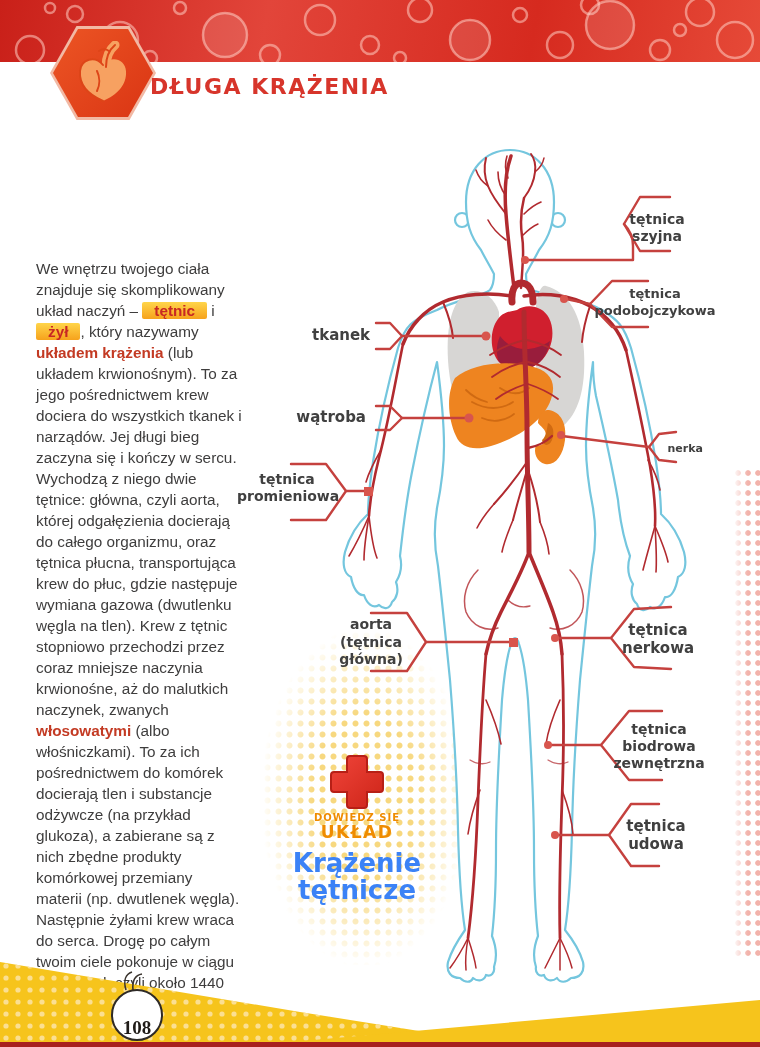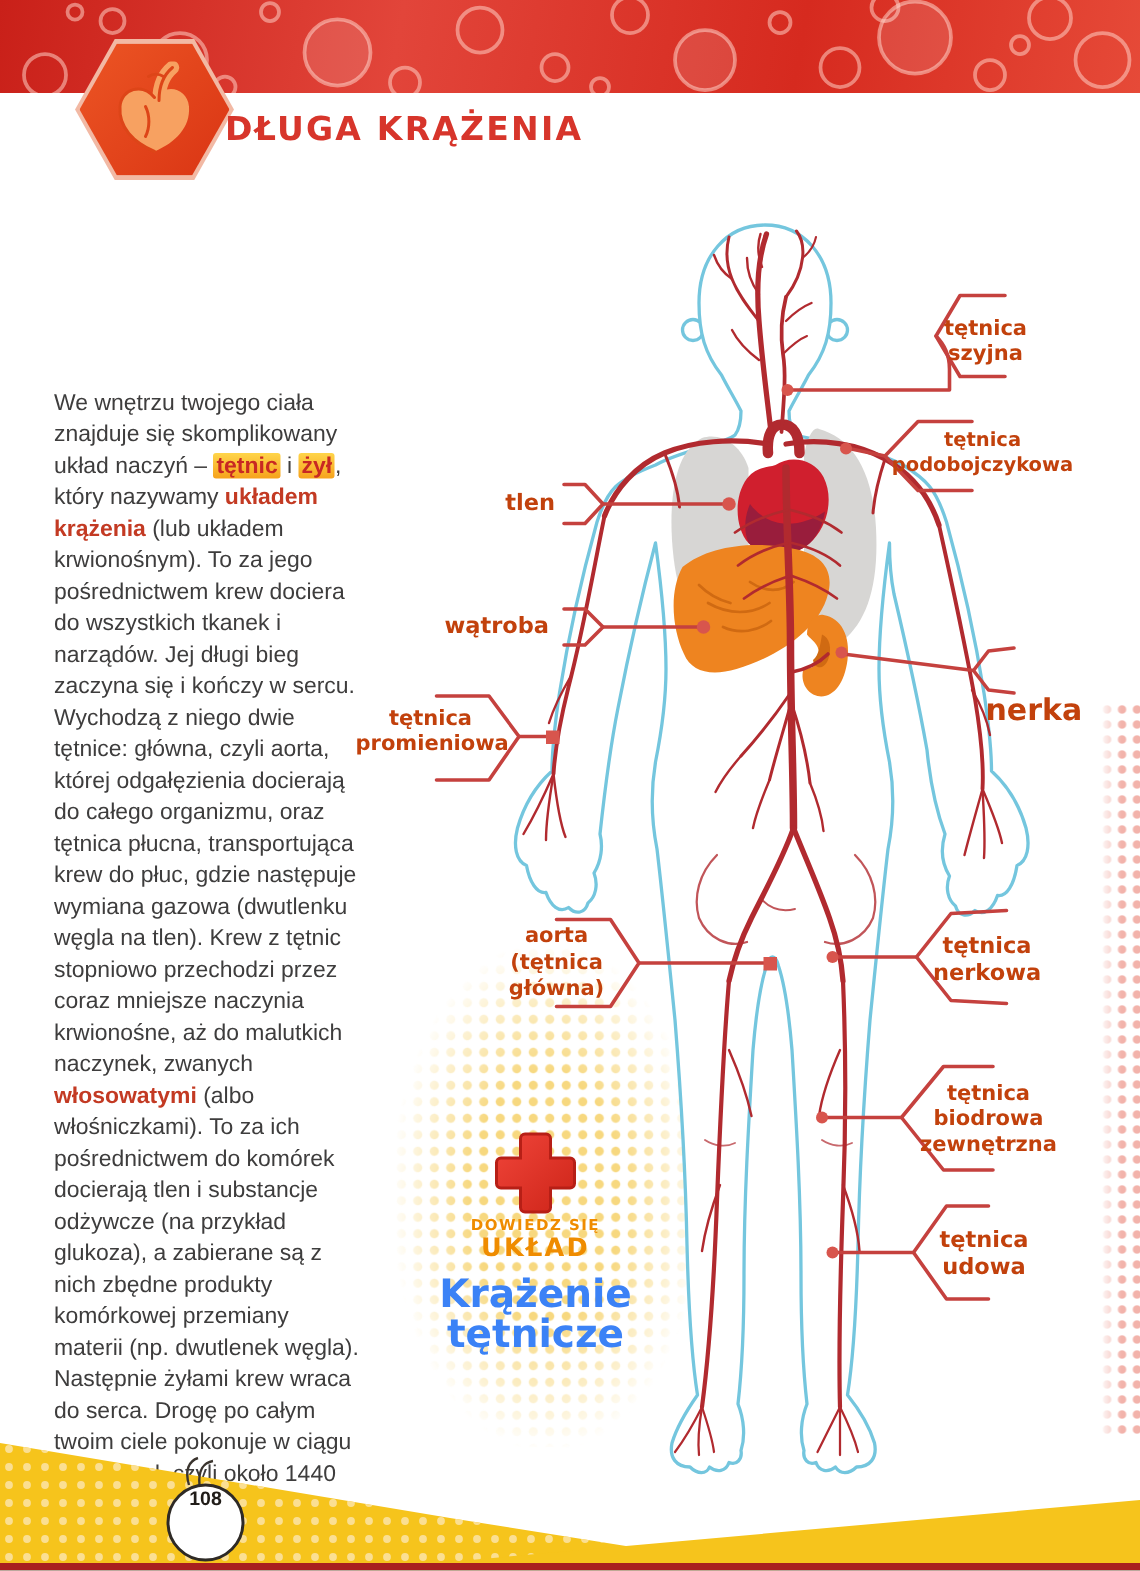--- a/index.html
+++ b/index.html
@@ -17,25 +17,25 @@
         background:linear-gradient(135deg,#ec5524,#da3514);
         clip-path:polygon(25% 0,75% 0,100% 50%,75% 100%,25% 100%,0 50%);
         display:flex;align-items:center;justify-content:center;}
   
   .art-title{position:absolute;left:52px;top:140px;width:230px;
         font-family:"DejaVu Sans",sans-serif;font-weight:800;font-size:38px;line-height:45px;
         letter-spacing:1px;color:#e6511d;white-space:pre-line;}
   .art-par{position:absolute;left:36px;top:258px;width:206px;
         font-size:15.3px;line-height:21px;color:#3e3d3d;}
   .seg-highlight{color:#c82823;font-weight:700;
-        background:linear-gradient(180deg,#ffd54a,#f6a21c);padding:0 2px;border-radius:2px;}
+        background:linear-gradient(180deg,#ffd54a,#f6a21c);padding:0 12px;border-radius:2px;}
   .seg-bold-red{color:#c33a23;font-weight:700;}
   
   .dlabel{position:absolute;font-family:"DejaVu Sans",sans-serif;font-weight:700;font-size:14px;
-        line-height:17px;color:#c2410c;white-space:pre-line;text-align:center;}
+        line-height:17px;color:#404040;white-space:pre-line;text-align:center;}
   
   .ydots{position:absolute;left:262px;top:630px;width:205px;height:335px;
         background-image:radial-gradient(circle,#f7d87f 2.6px,rgba(0,0,0,0) 3.4px);
         background-size:11px 11px;
         -webkit-mask-image:radial-gradient(ellipse at center,#000 35%,rgba(0,0,0,0) 72%);
         mask-image:radial-gradient(ellipse at center,#000 35%,rgba(0,0,0,0) 72%);}
   .pdots{position:absolute;left:733px;top:468px;width:27px;height:490px;
         background-image:radial-gradient(circle,#f2b3ab 2.4px,rgba(0,0,0,0) 3.2px);
         background-size:10px 10px;
         -webkit-mask-image:linear-gradient(to left,#000 45%,rgba(0,0,0,0));
@@ -44,22 +44,22 @@
   .more{position:absolute;left:270px;top:754px;width:174px;text-align:center;}
   .more .k1{font-family:"DejaVu Sans",sans-serif;font-weight:800;font-size:10px;
         letter-spacing:1px;color:#ef8c00;margin-top:2px;}
   .more .k2{font-family:"DejaVu Sans",sans-serif;font-weight:800;font-size:17px;
         letter-spacing:1.5px;color:#ef8c00;margin-top:-1px;}
   .more .mt{font-family:"DejaVu Sans",sans-serif;font-weight:800;font-size:26px;line-height:27px;
         color:#3b82f6;white-space:pre-line;margin-top:8px;}
   
   .badge{position:absolute;left:111px;top:989px;width:52px;height:52px;border-radius:50%;
         background:#fff;border:2.5px solid #2e2a26;box-sizing:border-box;display:flex;
-        align-items:flex-start;justify-content:center;font-family:Liberation Sans, sans-serif;
-        font-weight:800;font-size:13px;color:#201c18;}
+        align-items:flex-end;justify-content:center;font-family:Liberation Serif, serif;
+        font-weight:800;font-size:19px;color:#201c18;}
   .antenna{position:absolute;left:120px;top:971px;}
   .botline{position:absolute;left:0;bottom:0;width:760px;height:5px;background:#a8201f;}
   svg{display:block;}
   .figure-svg{position:absolute;left:0;top:0;pointer-events:none;}
 </style>
 </head>
 <body>
 
 <div class="page">
 
@@ -280,32 +280,32 @@
         <rect x="509" y="638" width="9" height="9"></rect>
       <circle cx="525" cy="260" r="4"></circle>
         <circle cx="564" cy="299" r="4"></circle>
       <circle cx="561" cy="435" r="4"></circle>
         <circle cx="555" cy="638" r="4"></circle>
       <circle cx="548" cy="745" r="4"></circle>
         <circle cx="555" cy="835" r="4"></circle>
     </g>
   </svg>
 
-  <div class="dlabel" style="left:312px;top:327px;width:58px;text-align:right;font-size:15px;">tlen</div>
+  <div class="dlabel" style="left:312px;top:327px;width:58px;text-align:right;font-size:15px;">tkanek</div>
   <div class="dlabel" style="left:278px;top:409px;width:88px;text-align:right;font-size:15px;">wątroba</div>
   <div class="dlabel" style="left:237px;top:471px;width:100px;">tętnica
 promieniowa</div>
   <div class="dlabel" style="left:331px;top:616px;width:80px;line-height:17.5px;">aorta
 (tętnica
 główna)</div>
   <div class="dlabel" style="left:626px;top:211px;width:62px;">tętnica
 szyjna</div>
   <div class="dlabel" style="left:593px;top:286px;width:124px;font-size:13px;line-height:16.5px;">tętnica
 podobojczykowa</div>
-  <div class="dlabel" style="left:657px;top:465px;width:46px;text-align:center;font-size:20px;">nerka</div>
+  <div class="dlabel" style="left:657px;top:440px;width:46px;text-align:right;font-size:11px;">nerka</div>
   <div class="dlabel" style="left:622px;top:622px;width:72px;font-size:15px;line-height:17.5px;">tętnica
 nerkowa</div>
   <div class="dlabel" style="left:612px;top:721px;width:94px;">tętnica
 biodrowa
 zewnętrzna</div>
   <div class="dlabel" style="left:622px;top:818px;width:68px;font-size:15px;line-height:17.5px;">tętnica
 udowa</div>
 
   <div class="more">
     <svg width="54" height="56" viewBox="0 0 54 56" style="margin:0 auto;">

